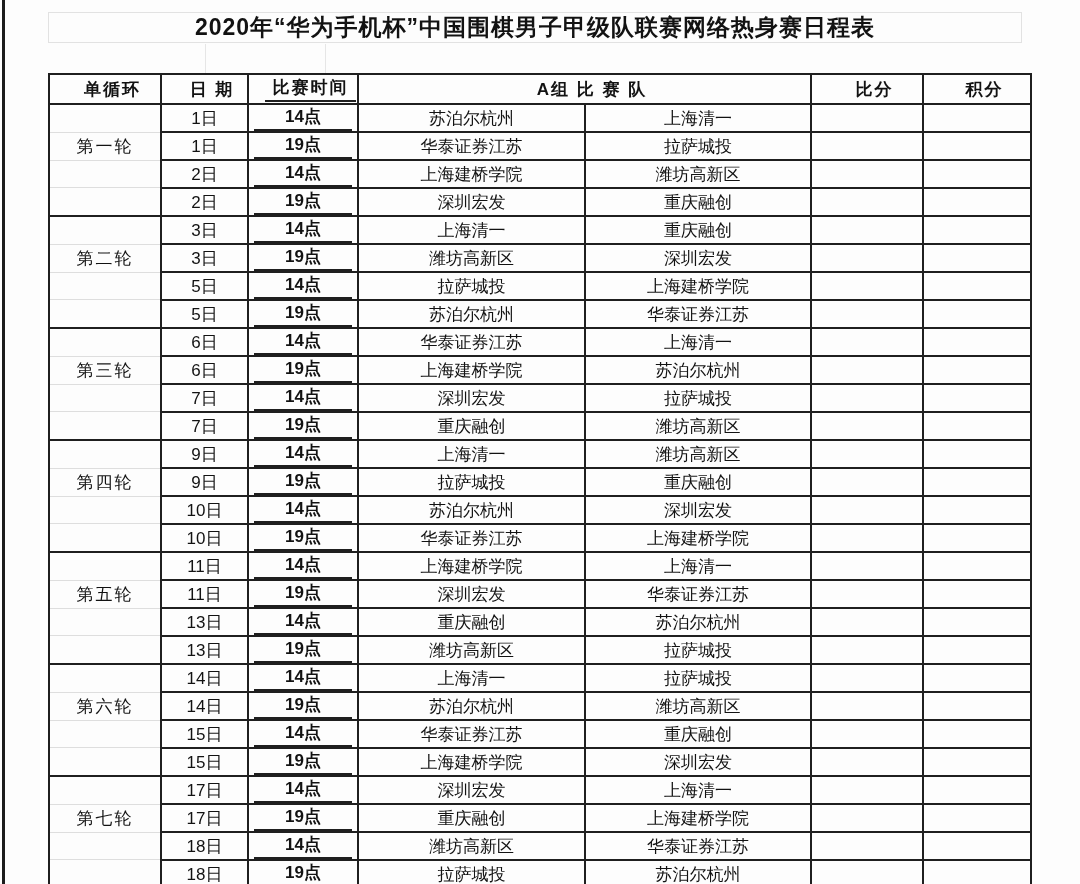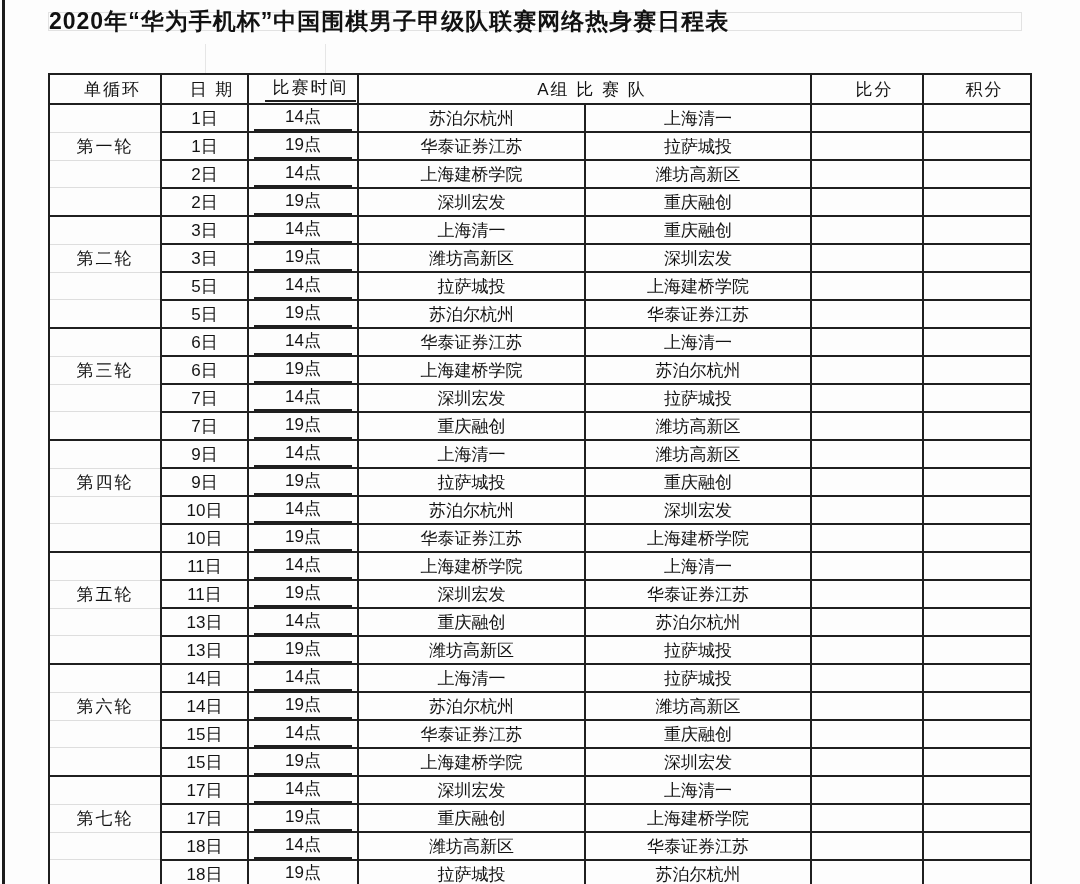--- a/index.html
+++ b/index.html
@@ -11,23 +11,23 @@
     color:#121212;
     overflow:hidden;
   }
   .left-bar {
     position:absolute; left:2px; top:0;
     width:3px; height:884px;
     background:#1c1c1c;
   }
   .title-box {
     position:absolute; left:48px; top:12px;
-    width:974px; height:19px;
+    width:974px; height:31px;
     border:1px solid #e2e2e2;
-    display:flex; align-items:center; 
+    display:flex; align-items:center; justify-content:center;
     box-sizing:border-box;
   }
   .title-text {
     font-size:23px;
     font-weight:bold;
     letter-spacing:1px;
     white-space:nowrap;
   }
   .grid-v { position:absolute; top:44px; height:29px; width:1px; background:#e6e6e6; }
   .grid-v1 { left:205px; }
@@ -43,21 +43,21 @@
     border:2px solid #1f1f1f;
     text-align:center;
     vertical-align:middle;
     padding:0;
     font-size:17px;
     white-space:nowrap;
     overflow:hidden;
   }
   .schedule thead tr { height:30px; }
   .schedule tbody tr { height:27.3px; }
-  .schedule th { font-weight:normal; letter-spacing:2px;padding-left:15px; }
+  .schedule th { font-weight:bold; letter-spacing:2px;padding-left:15px; }
 
   
   td.round-cell {
     position:relative;
     background-image:
       linear-gradient(#dedede,#dedede),
       linear-gradient(#dedede,#dedede),
       linear-gradient(#dedede,#dedede);
     background-size:100% 1px;
     background-repeat:no-repeat;
@@ -70,21 +70,21 @@
     transform:translateY(-50%);
     letter-spacing:2px;
   }
   
   .u {
     display:inline-block;
     border-bottom:2px solid #1f1f1f;
     padding-bottom:1px;
     text-align:center;
   }
-  .u.cell { width:90%; }
+  .u.cell { width:90%;font-weight:bold; }
   .u.full { width:98%; }
 </style>
 </head>
 <body>
 
 <div class="page">
   <div class="left-bar"></div>
 
   <div class="title-box">
     <div class="title-text">2020年“华为手机杯”中国围棋男子甲级队联赛网络热身赛日程表</div>

